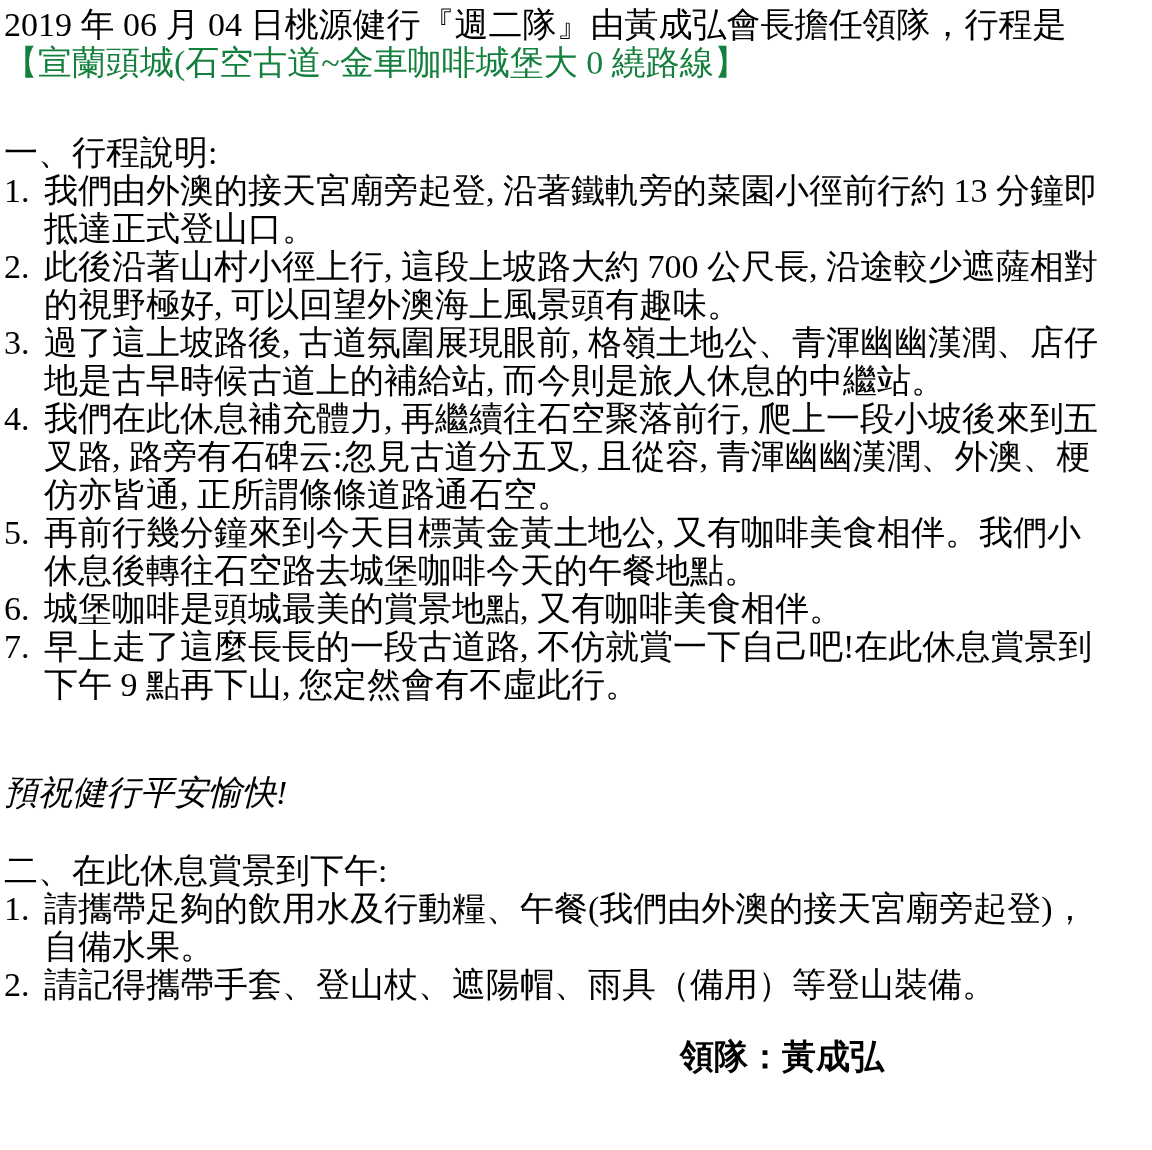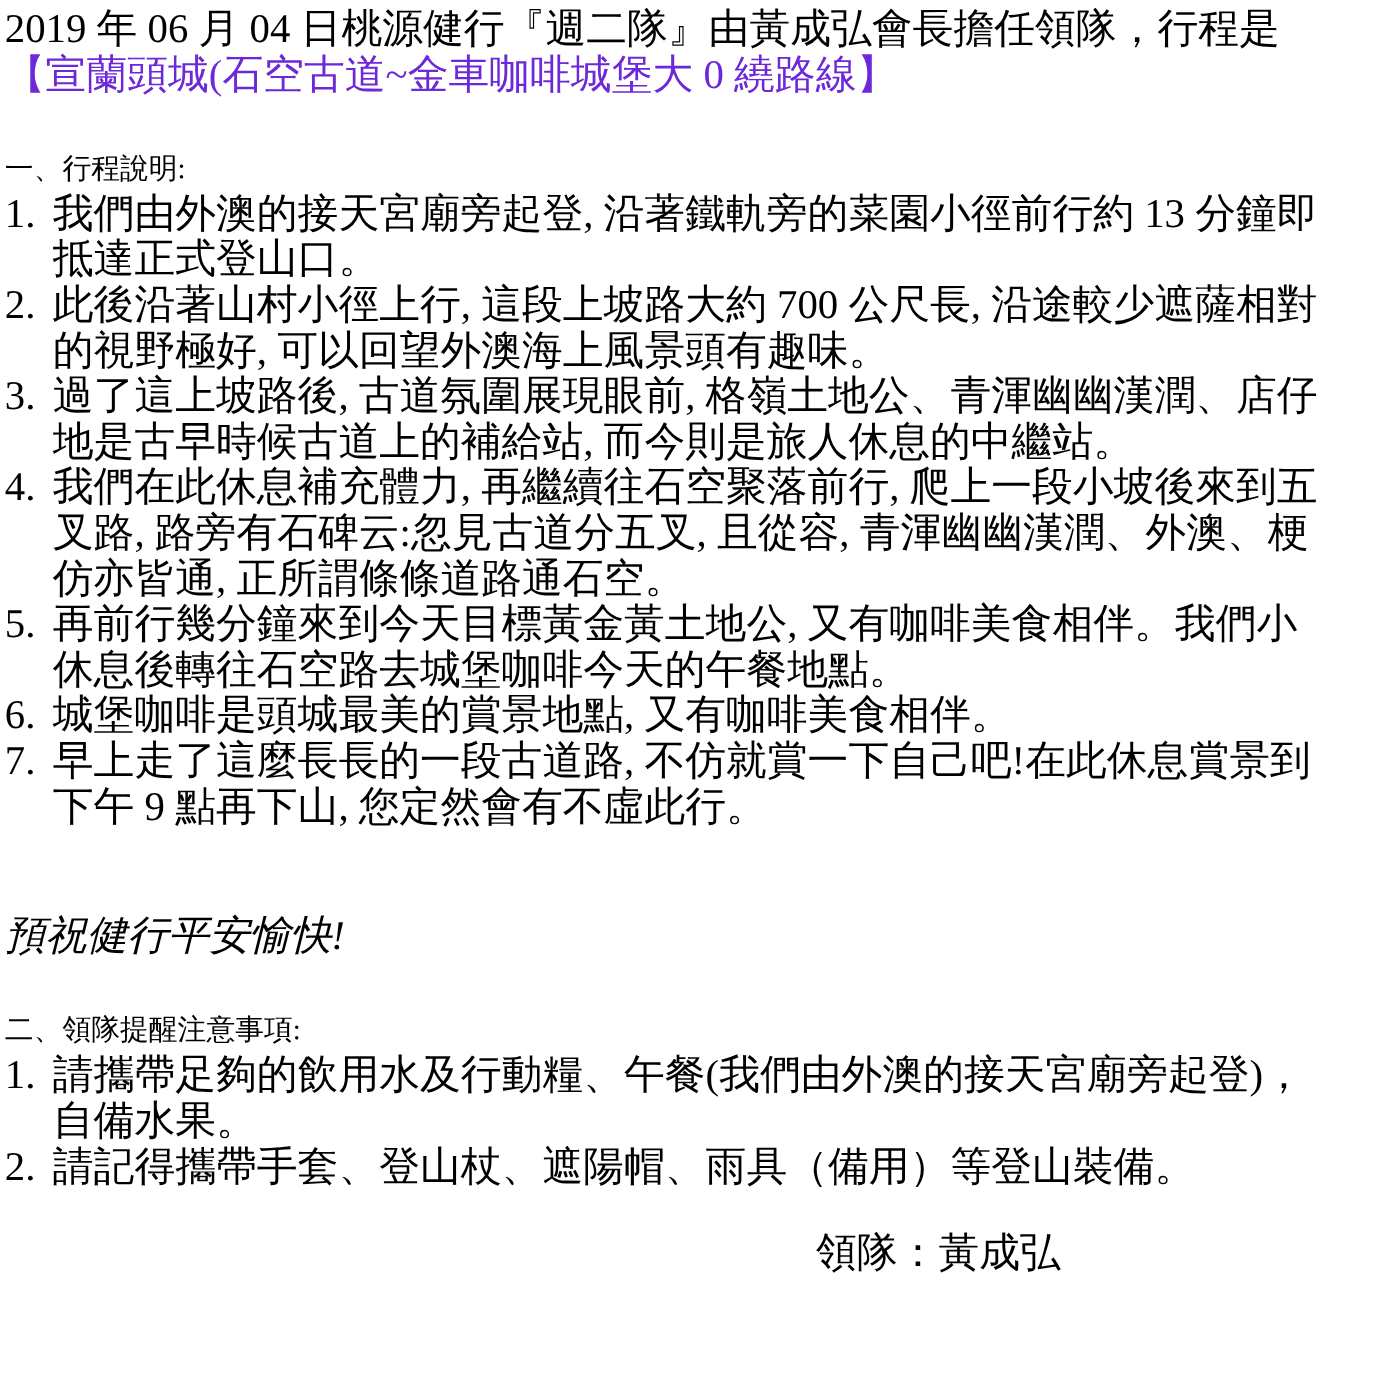--- a/index.html
+++ b/index.html
@@ -18,23 +18,23 @@
   }
   .page {
     padding: 6px 18px 0 4px;
     width: 1130px;
     box-sizing: border-box;
   }
   .intro {
     margin: 0;
   }
   .section-heading {
-    margin: 40px 0 0 0;
+    margin: 52px 0 0 0;
     font-weight: normal;
-    font-size: 24px;
+    font-size: 34px;
     line-height: 38px;
   }
   .olist {
     margin: 0;
     padding: 0;
   }
   .li {
     display: flex;
     align-items: flex-start;
   }
@@ -48,28 +48,29 @@
   .wish {
     margin: 70px 0 0 0;
     font-style: italic;
   }
   .section-heading.second {
     margin-top: 40px;
   }
   .signature {
     margin: 34px 0 0 0;
     padding-left: 676px;
+    font-weight: bold;
   }
 </style>
 </head>
 <body>
 
 <div class="page">
 
-  <p class="intro"><span>2019 年 06 月 04 日桃源健行『週二隊』由黃成弘會長擔任領隊，行程是</span><span class="red" style="color: #6d28d9;">【宣蘭頭城(石空古道~金車咖啡城堡大 0 繞路線】</span></p>
+  <p class="intro"><span>2019 年 06 月 04 日桃源健行『週二隊』由黃成弘會長擔任領隊，行程是</span><span class="red" style="color: #15803d;">【宣蘭頭城(石空古道~金車咖啡城堡大 0 繞路線】</span></p>
 
   <h2 class="section-heading">一、行程說明:</h2>
 
   <div class="olist">
     <div class="li">
       <span class="num">1.</span>
       <div class="text">我們由外澳的接天宮廟旁起登, 沿著鐵軌旁的菜園小徑前行約 13 分鐘即抵達正式登山口。</div>
     </div>
     <div class="li">
       <span class="num">2.</span>
@@ -92,21 +93,21 @@
       <div class="text">城堡咖啡是頭城最美的賞景地點, 又有咖啡美食相伴。</div>
     </div>
     <div class="li">
       <span class="num">7.</span>
       <div class="text">早上走了這麼長長的一段古道路, 不仿就賞一下自己吧!在此休息賞景到下午 9 點再下山, 您定然會有不虛此行。</div>
     </div>
   </div>
 
   <p class="wish">預祝健行平安愉快!</p>
 
-  <h2 class="section-heading second">二、領隊提醒注意事項:</h2>
+  <h2 class="section-heading second">二、在此休息賞景到下午:</h2>
 
   <div class="olist">
     <div class="li">
       <span class="num">1.</span>
       <div class="text">請攜帶足夠的飲用水及行動糧、午餐(我們由外澳的接天宮廟旁起登)，自備水果。</div>
     </div>
     <div class="li">
       <span class="num">2.</span>
       <div class="text">請記得攜帶手套、登山杖、遮陽帽、雨具（備用）等登山裝備。</div>
     </div>

